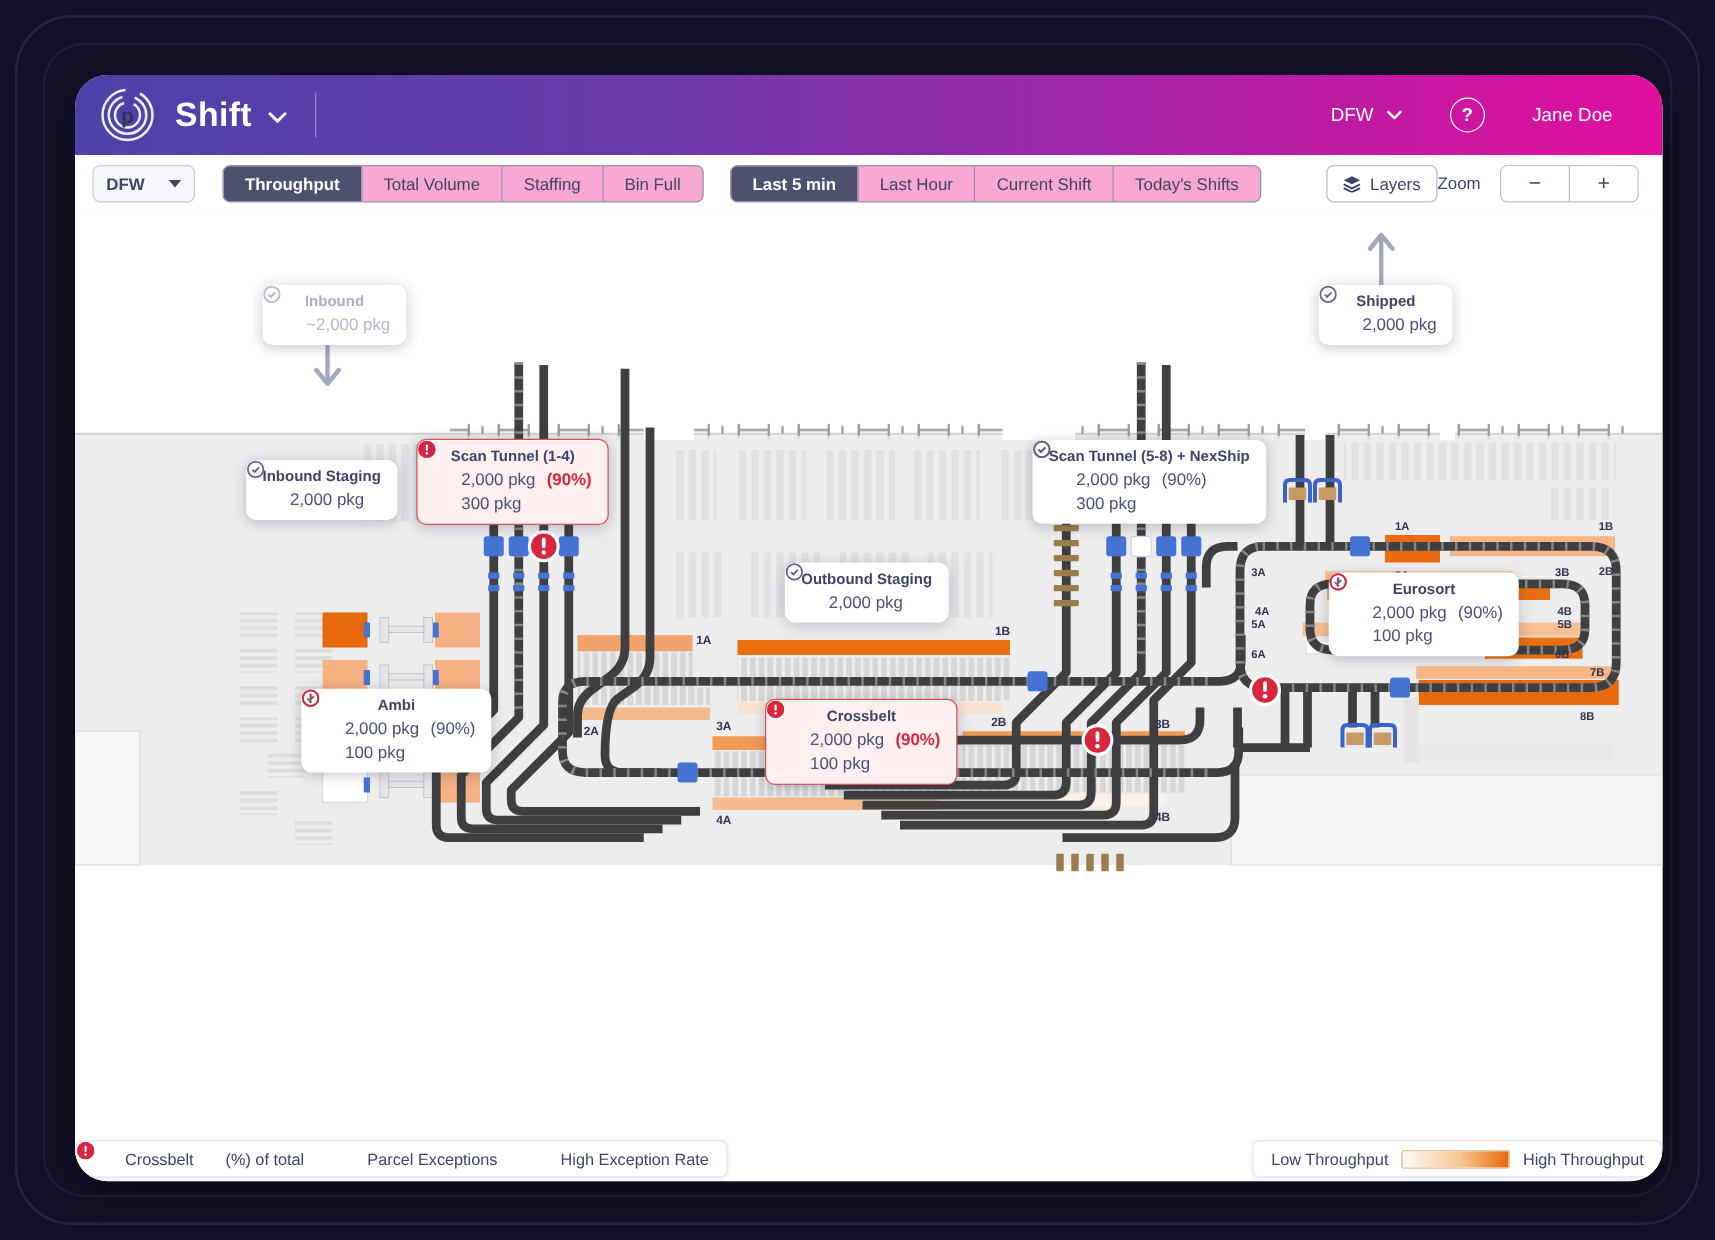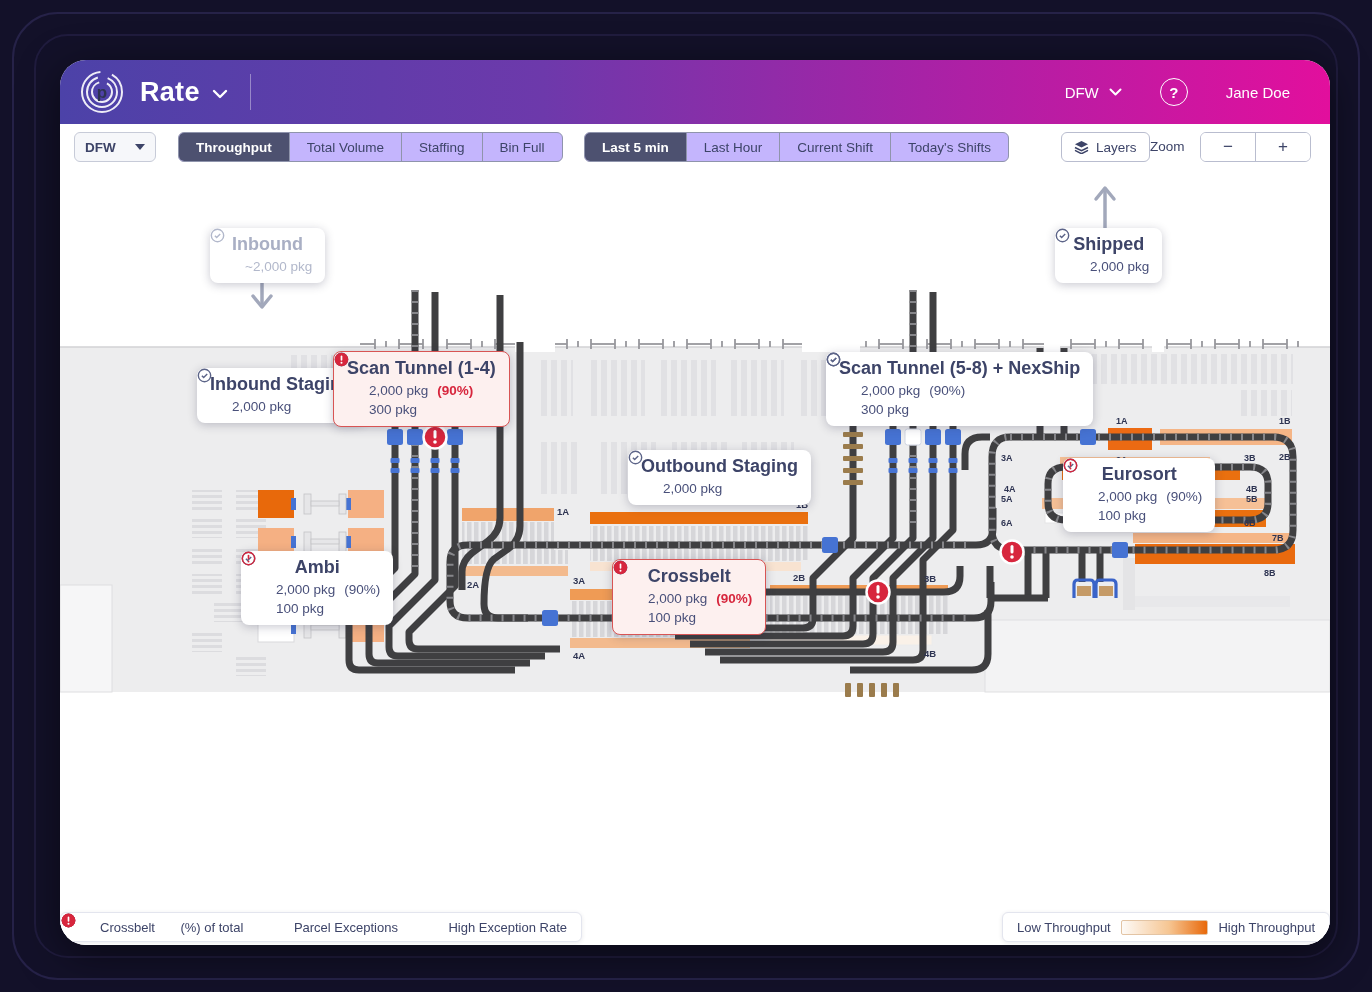--- a/index.html
+++ b/index.html
@@ -13,37 +13,37 @@
   .app-title{font-size:27px;font-weight:bold;margin-left:14px;letter-spacing:.3px;}
   .hdr-chev{margin-left:12px;margin-top:4px;}
   .hdr-div{width:1px;height:36px;background:rgba(255,255,255,.38);margin-left:22px;}
   .hdr-right{margin-left:auto;display:flex;align-items:center;gap:38px;padding-right:40px;font-size:15px;}
   .hdr-site{display:flex;align-items:center;gap:10px;cursor:pointer;}
   .help{width:26px;height:26px;border:1.8px solid #fff;border-radius:50%;display:flex;align-items:center;justify-content:center;font-size:15px;font-weight:bold;cursor:pointer;}
   
   .tbar{position:absolute;left:0;top:64px;width:100%;height:46px;background:#fff;border-bottom:1px solid #e4e6ee;}
   .sel{position:absolute;left:14px;top:8px;width:82px;height:30px;background:#f6f7fa;border:1px solid #c7cbd8;border-radius:6px;display:flex;align-items:center;justify-content:space-between;padding:0 10px;box-sizing:border-box;font-size:13.5px;color:#3d4468;font-weight:bold;cursor:pointer;}
   .tri{width:0;height:0;border-left:5px solid transparent;border-right:5px solid transparent;border-top:6px solid #3d4468;}
-  .seg{position:absolute;top:8px;display:flex;border:1px solid #8f94ac;border-radius:6px;overflow:hidden;background:#c4b5fd;height:30px;box-sizing:border-box;}
+  .seg{position:absolute;top:8px;display:flex;border:1px solid #8f94ac;border-radius:6px;overflow:hidden;background:#f9a8d4;height:30px;box-sizing:border-box;}
   .seg .tab{display:flex;align-items:center;padding:0 17px;font-size:13.5px;color:#3d4468;border-left:1px solid #8f94ac;cursor:pointer;white-space:nowrap;}
   .seg .tab:first-child{border-left:none;}
   .seg .tab.active{background:#4d5170;color:#fff;font-weight:bold;}
   .btn{position:absolute;top:8px;height:30px;background:#fff;border:1px solid #b9bdcf;border-radius:6px;display:flex;align-items:center;gap:7px;padding:0 12px;box-sizing:border-box;font-size:13.5px;color:#3d4468;cursor:pointer;margin-left:13px;}
   .zoom-lab{position:absolute;top:15px;left:1090px;font-size:13.5px;color:#3d4468;}
   .zseg{position:absolute;left:1140px;top:8px;display:flex;border:1px solid #b9bdcf;border-radius:6px;overflow:hidden;height:30px;box-sizing:border-box;}
   .zseg .zb{width:54px;display:flex;align-items:center;justify-content:center;font-size:17px;color:#3d4468;border-left:1px solid #b9bdcf;cursor:pointer;background:#fff;}
   .zseg .zb:first-child{border-left:none;}
   
   .map{position:absolute;left:0;top:110px;width:1270px;height:775px;background:#fff;}
   .map svg{position:absolute;left:0;top:0;}
   svg text{font-family:"Liberation Sans",sans-serif;font-weight:bold;fill:#2e3452;}
   
   .co{position:absolute;background:#fff;border-radius:8px;box-shadow:0 2px 10px rgba(40,40,70,.25);padding:6px 13px 7px;text-align:center;white-space:nowrap;z-index:5;cursor:pointer;}
   .co.alert{background:#fdf0ef;border:1.5px solid #d85454;}
-  .co-t{font-size:18px;font-weight:bold;color:#3d4468;margin-bottom:2px;}
+  .co-t{font-size:12px;font-weight:bold;color:#3d4468;margin-bottom:2px;}
   .co-r{display:flex;align-items:center;gap:7px;font-size:13.5px;color:#49507a;justify-content:flex-start;line-height:19px;}
   .co-r .pct{margin-left:2px;}
   .co-r .pct.red{color:#d7263d;font-weight:bold;}
   .co.muted .co-t{color:#a9afc4;}
   .co.muted .co-r{color:#b2b8cb;}
   .ic{display:inline-flex;width:15px;height:15px;flex:0 0 auto;}
   .ic-check{color:#5c6488;}
   .co.muted .ic-check{color:#b2b8cb;}
   
   .leg{position:absolute;top:742px;height:30px;background:#fff;border:1px solid #e3e5ee;border-radius:6px;box-shadow:0 1px 4px rgba(40,40,70,.10);display:flex;align-items:center;gap:10px;padding:0 14px;font-size:13px;color:#3d4468;box-sizing:border-box;z-index:6;white-space:nowrap;}
@@ -59,21 +59,21 @@
 
   <div class="win">
 
     <div class="hdr">
       <svg class="logo" viewBox="0 0 48 48">
         <circle cx="24" cy="24" r="20" fill="none" stroke="#fff" stroke-width="2" opacity=".9" stroke-dasharray="92 12"></circle>
         <circle cx="24" cy="24" r="15" fill="none" stroke="#fff" stroke-width="2" opacity=".9" stroke-dasharray="66 10"></circle>
         <circle cx="24" cy="24" r="10" fill="none" stroke="#fff" stroke-width="2" opacity=".9" stroke-dasharray="44 8"></circle>
         <text x="24" y="30" text-anchor="middle" font-size="17" fill="#fff" style="font-weight:bold">p</text>
       </svg>
-      <div class="app-title">Rate</div>
+      <div class="app-title">Shift</div>
       <svg class="hdr-chev" width="16" height="10" viewBox="0 0 16 10">
         <polyline points="2,2 8,8 14,2" fill="none" stroke="#fff" stroke-width="2.4" stroke-linecap="round" stroke-linejoin="round"></polyline>
       </svg>
       <div class="hdr-div"></div>
       <div class="hdr-right">
         <div class="hdr-site">
           <span>DFW</span>
           <svg width="13" height="8" viewBox="0 0 13 8">
             <polyline points="1.5,1.5 6.5,6.5 11.5,1.5" fill="none" stroke="#fff" stroke-width="2" stroke-linecap="round" stroke-linejoin="round"></polyline>
           </svg>

